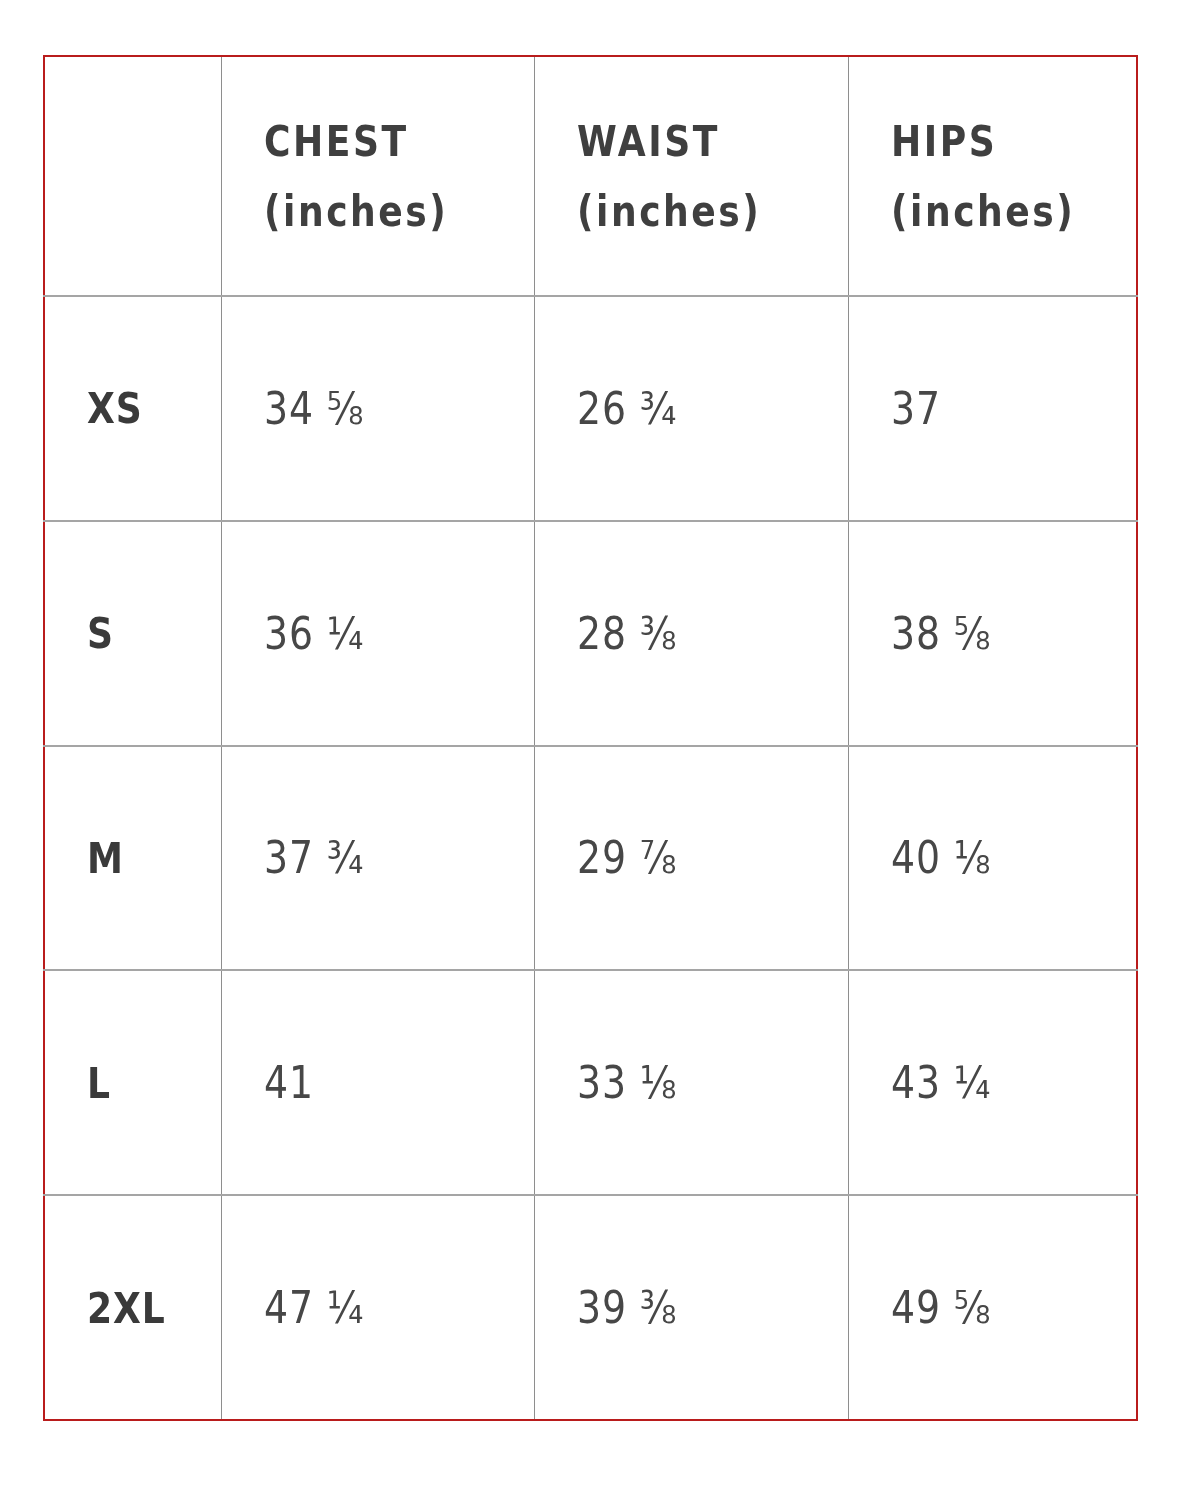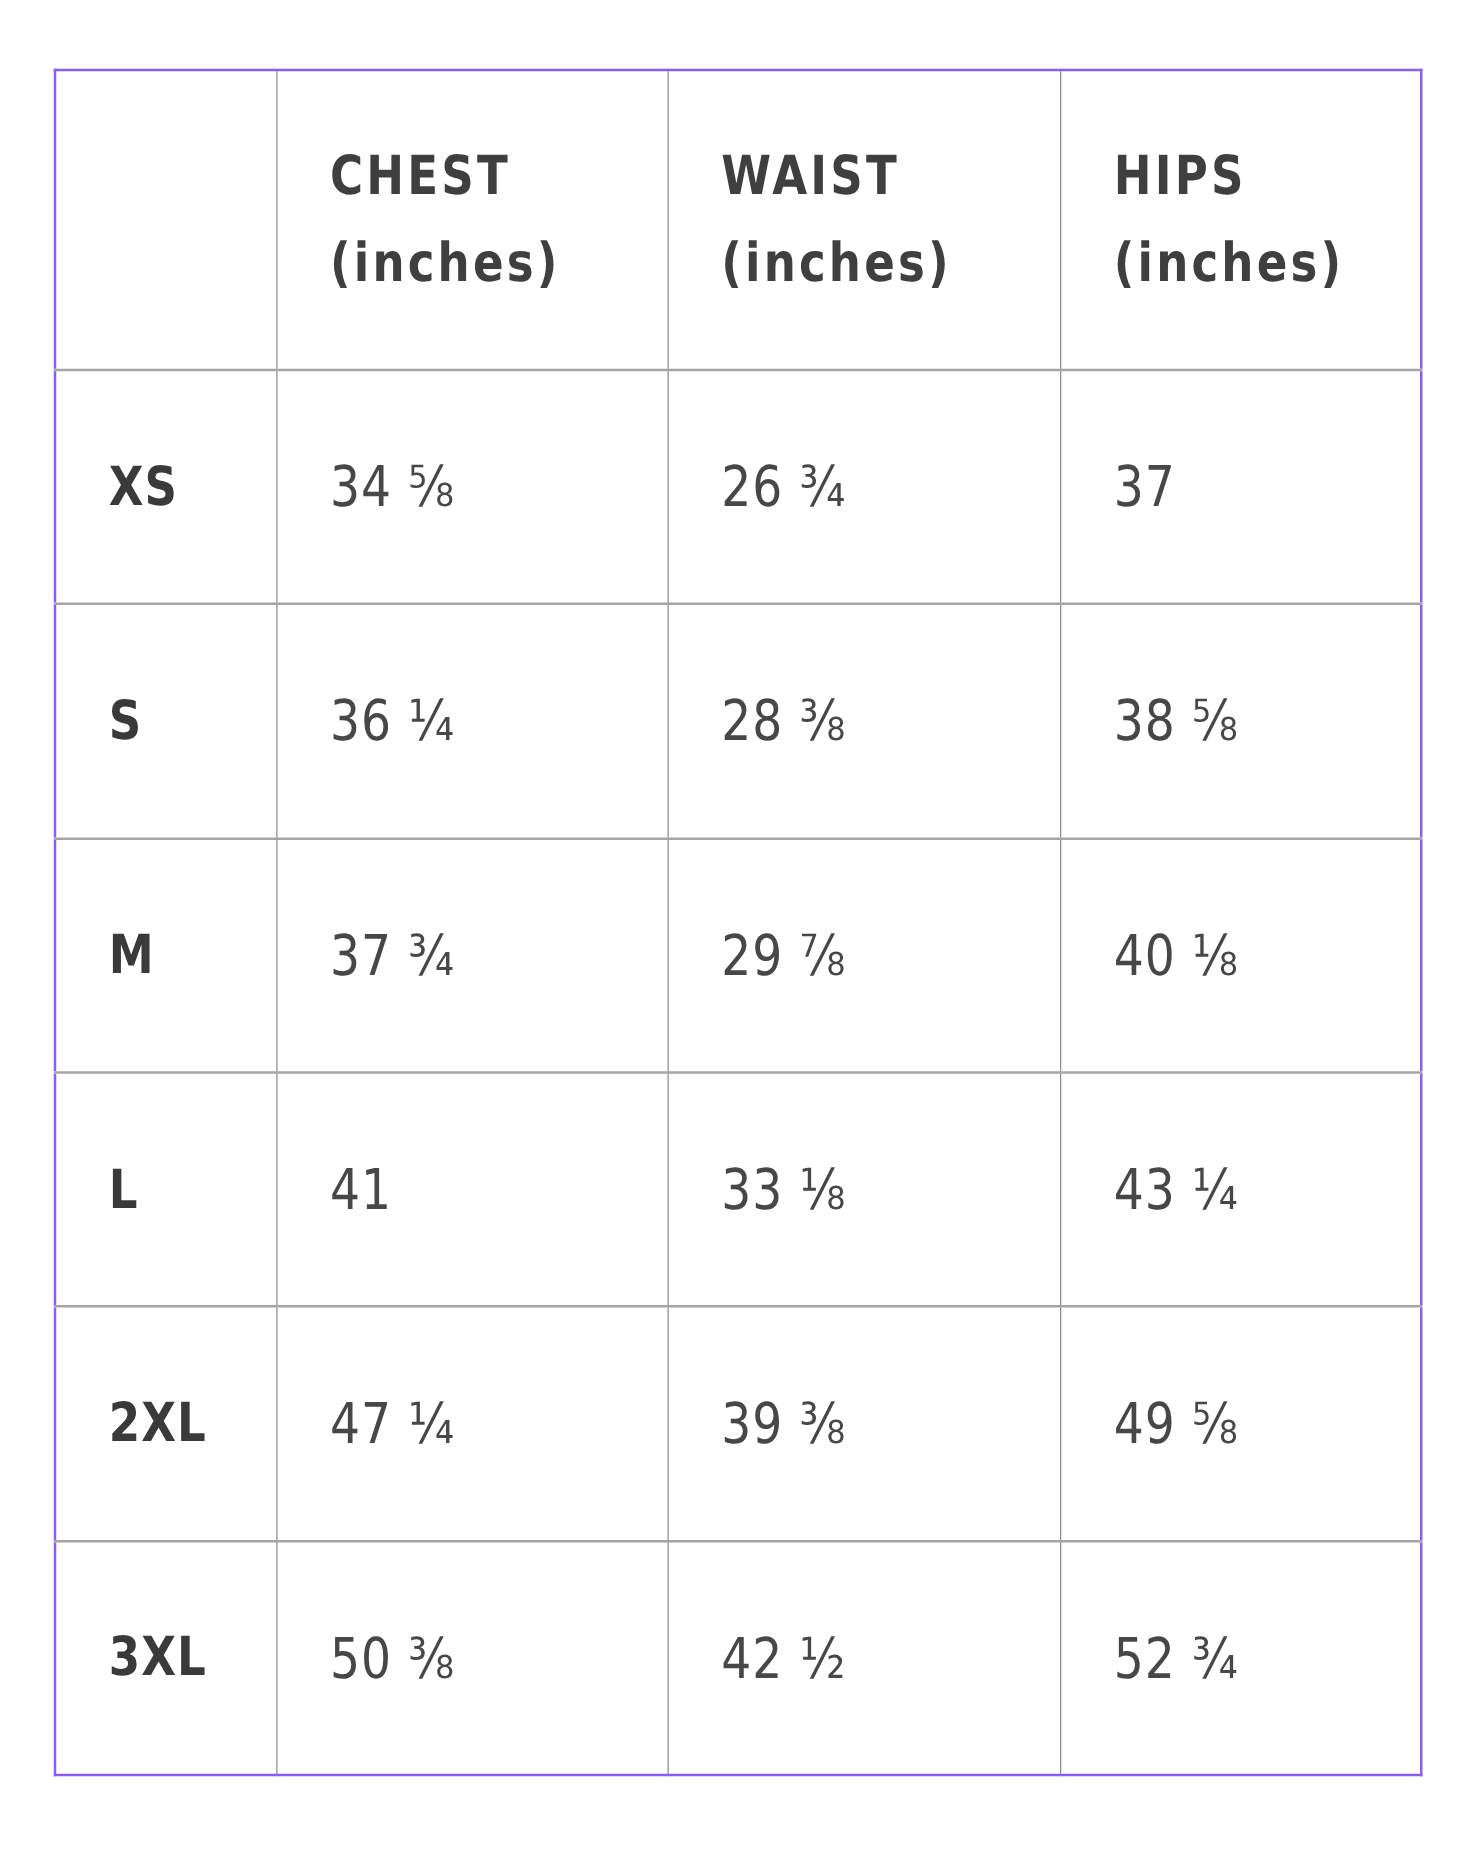--- a/index.html
+++ b/index.html
@@ -18,21 +18,21 @@
     overflow: hidden;
   }
   table.size-chart {
     position: absolute;
     left: 43px;
     top: 55px;
     width: 1093px;
     height: 1366px;
     border-collapse: collapse;
     table-layout: fixed;
-    border: 2px solid #8b5cf6;
+    border: 2px solid #b91c1c;
     background: #ffffff;
   }
   col.c-size  { width: 177px; }
   col.c-chest { width: 313px; }
   col.c-waist { width: 314px; }
   col.c-hips  { width: 289px; }
 
   th, td {
     border: 1px solid #8e8e8e;
     vertical-align: middle;
@@ -131,21 +131,15 @@
         <td><span class="cond val">41</span></td>
         <td><span class="cond val">33 ⅛</span></td>
         <td><span class="cond val">43 ¼</span></td>
       </tr>
       <tr>
         <td><span class="cond size-lbl">2XL</span></td>
         <td><span class="cond val">47 ¼</span></td>
         <td><span class="cond val">39 ⅜</span></td>
         <td><span class="cond val">49 ⅝</span></td>
       </tr>
-      <tr>
-        <td><span class="cond size-lbl">3XL</span></td>
-        <td><span class="cond val">50 ⅜</span></td>
-        <td><span class="cond val">42 ½</span></td>
-        <td><span class="cond val">52 ¾</span></td>
-      </tr>
     </tbody>
   </table>
 </div>
 
 </body></html>

